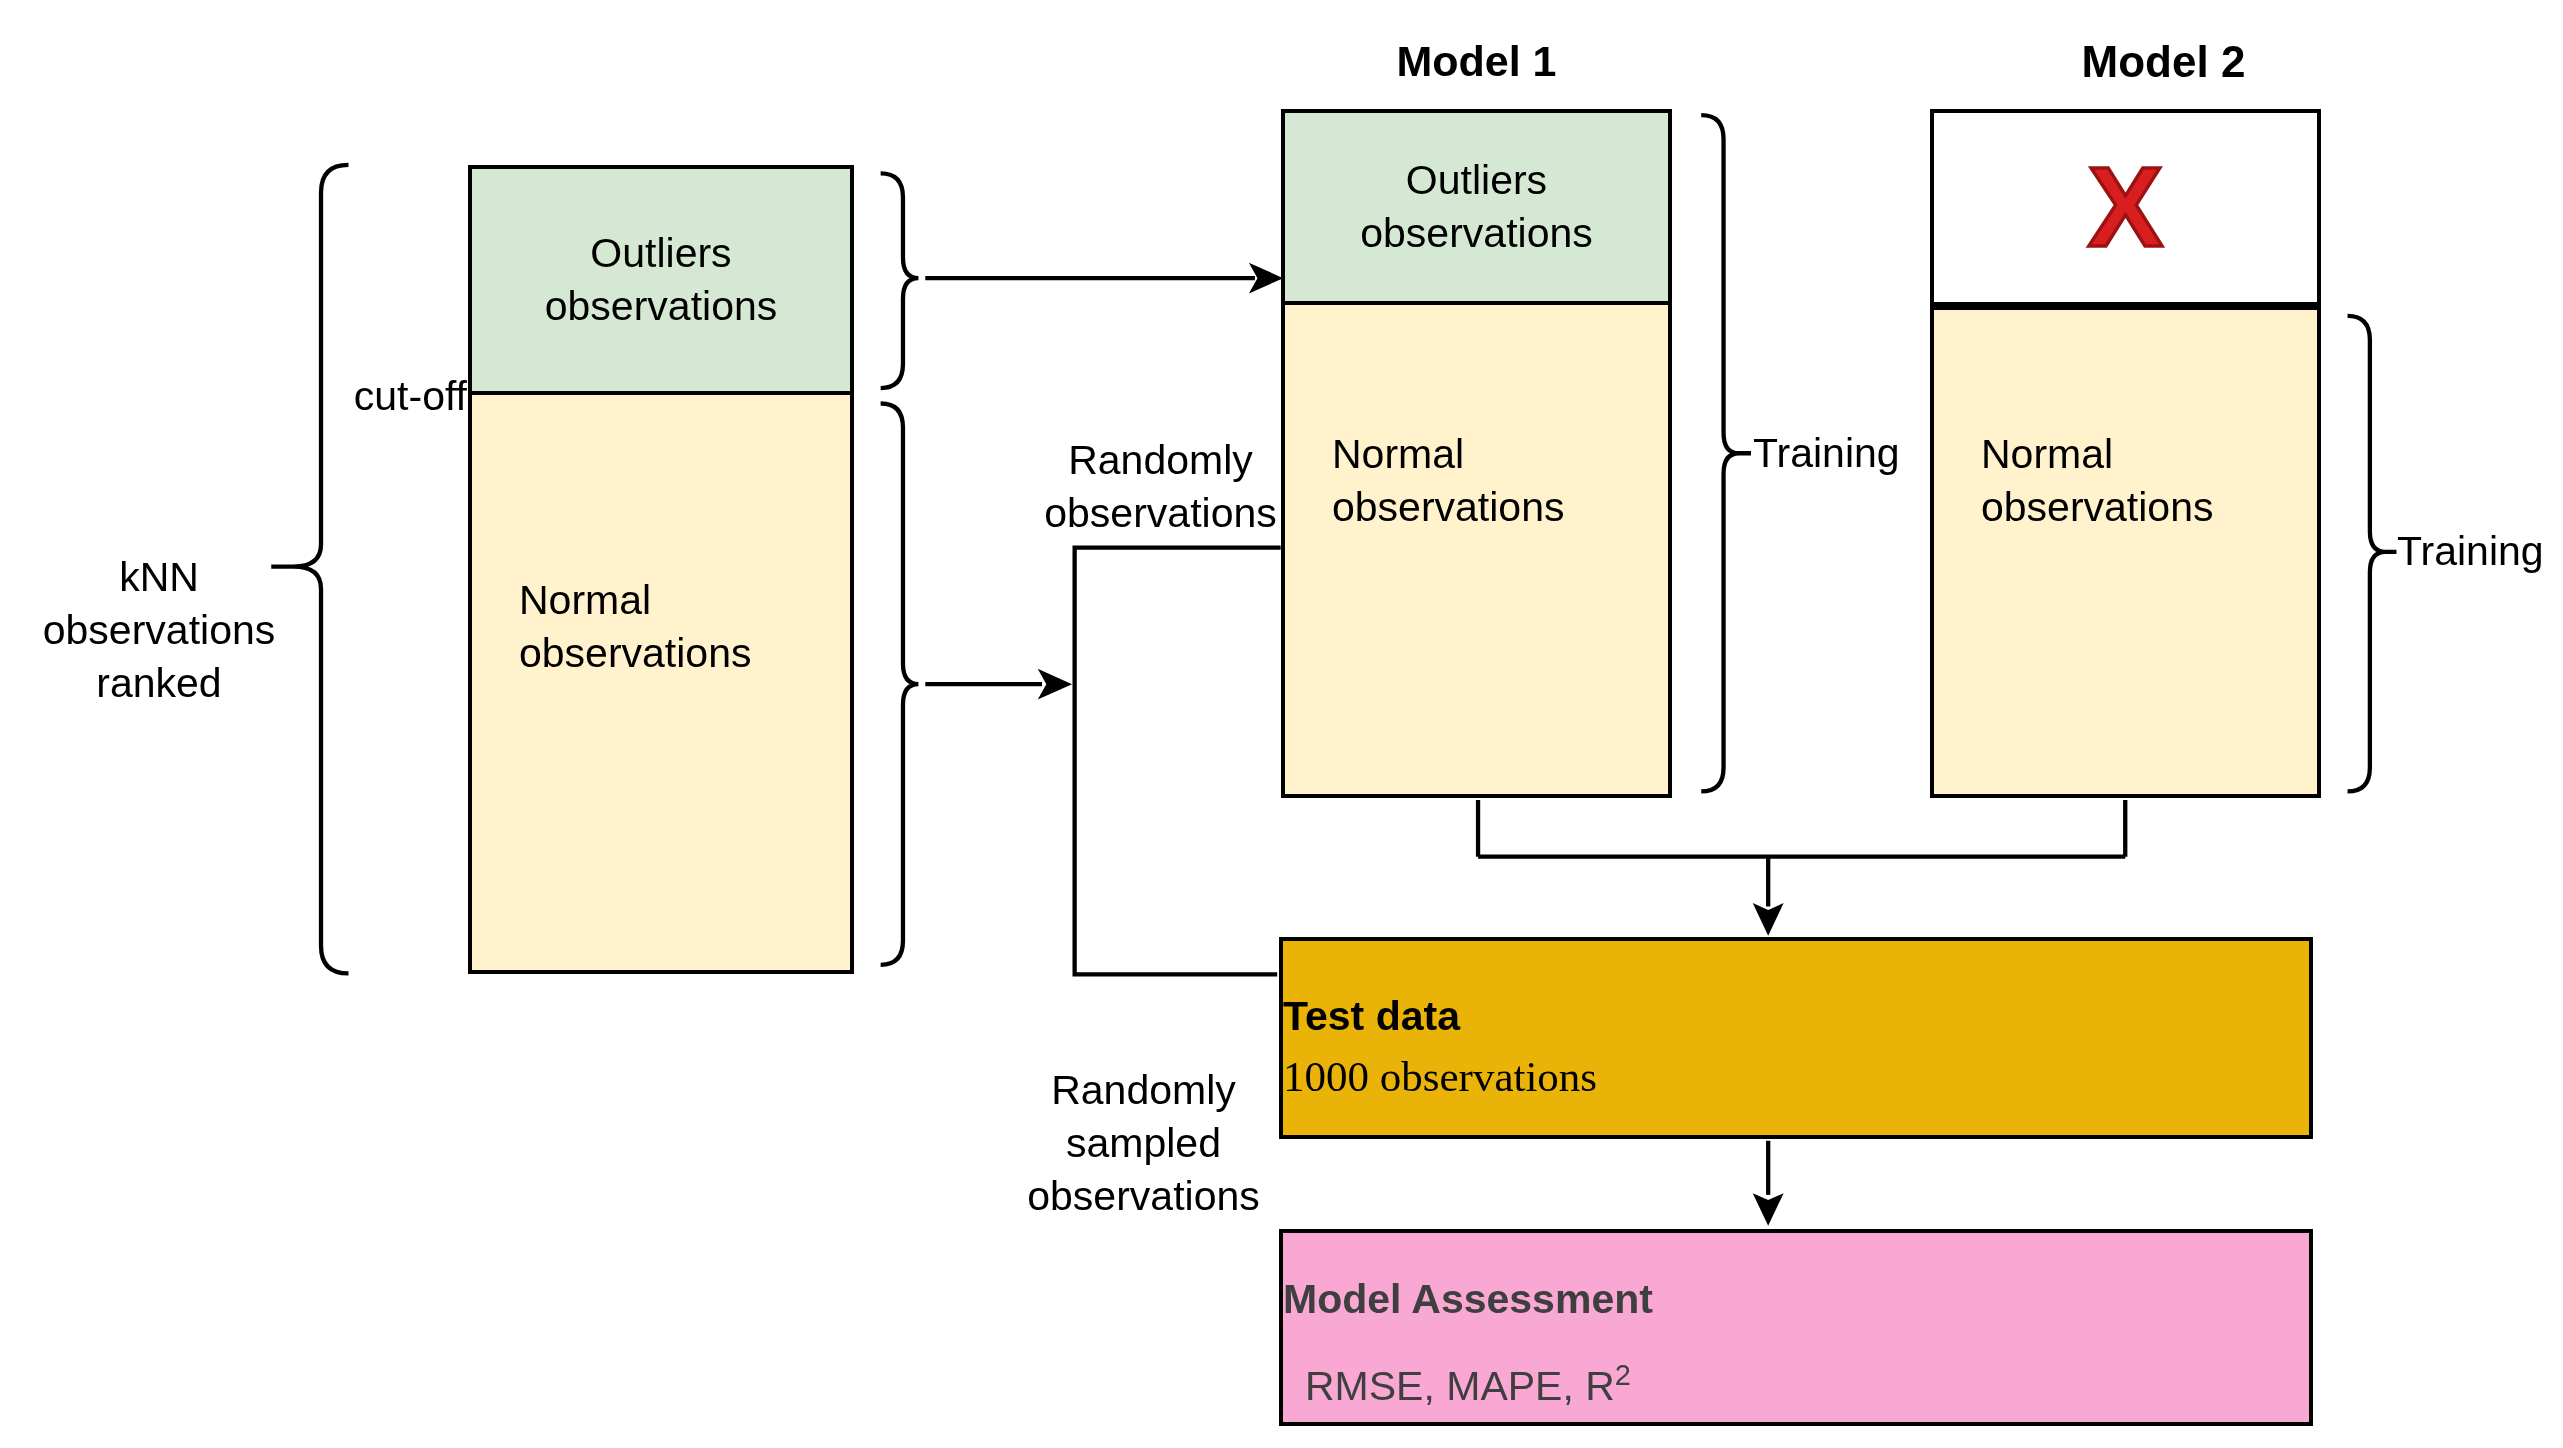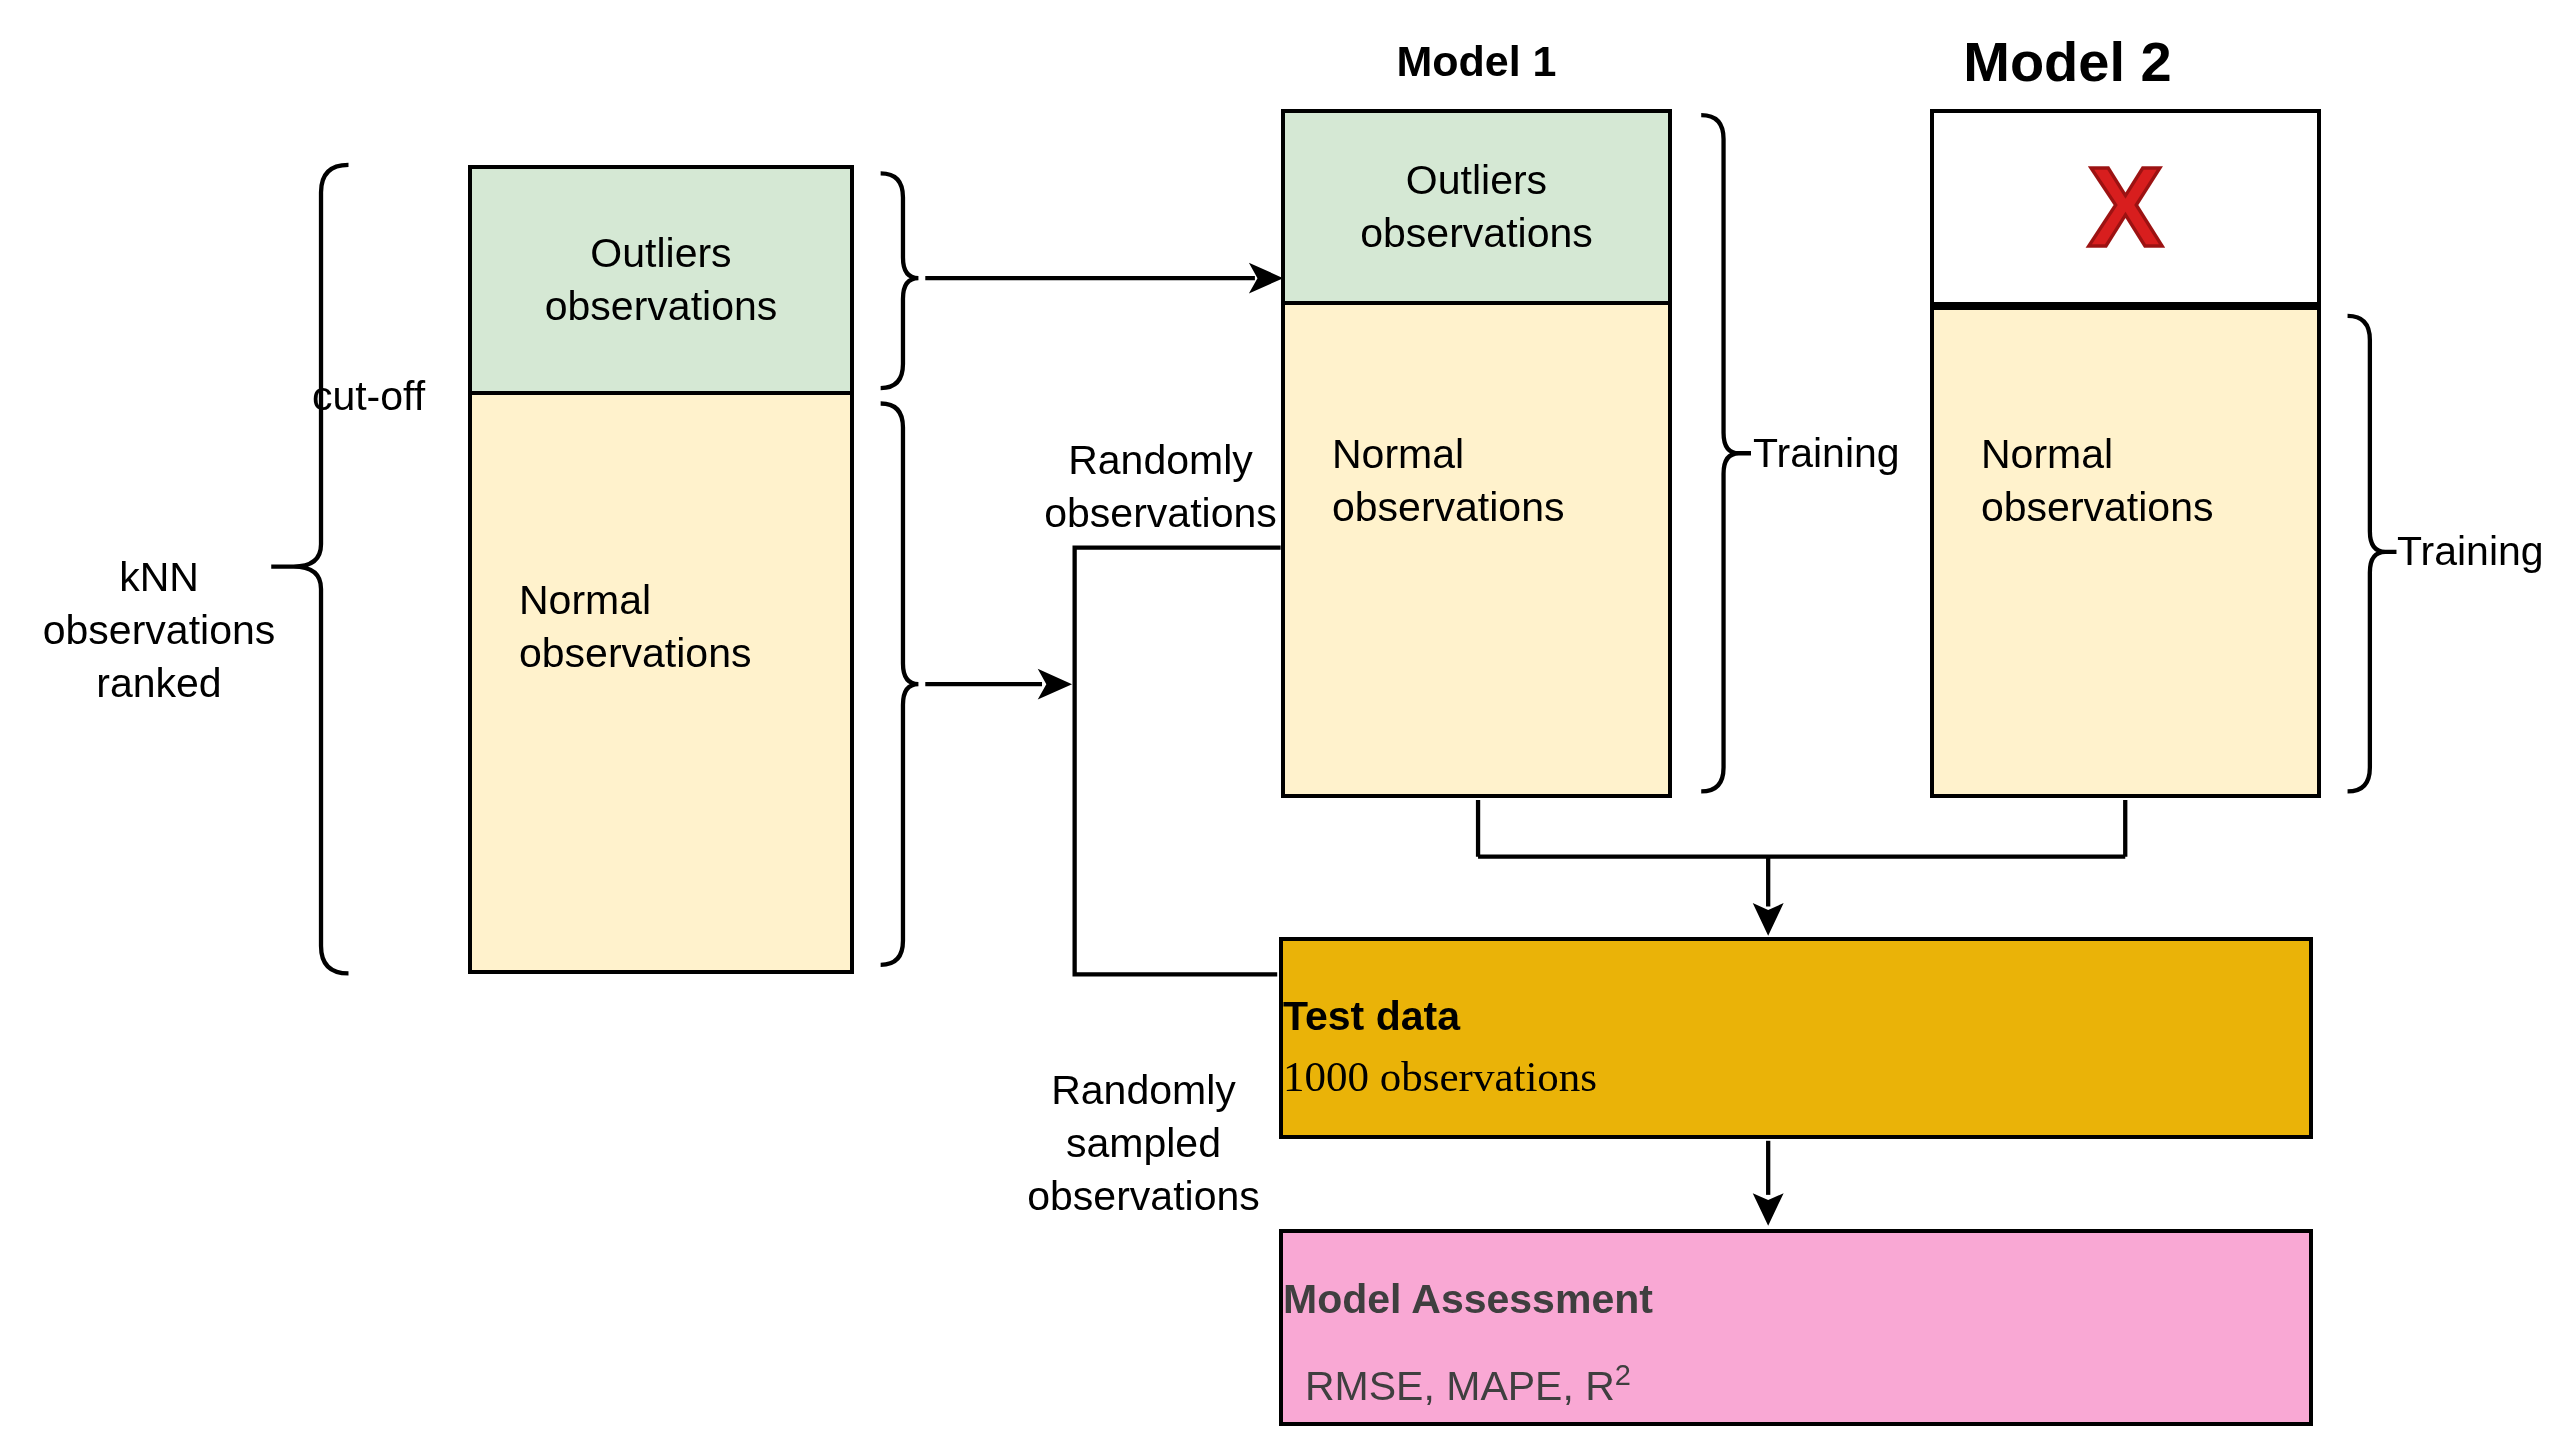--- a/index.html
+++ b/index.html
@@ -103,41 +103,41 @@
     <path d="M 2060 1329 L 2060 1392"></path>
     <polygon points="2060,1428 2042,1390 2060,1398 2078,1390"></polygon>
   </svg>
 
   <div class="label" style="left:13px; top:523px; width:292px;margin-top:28px;">
     <div>kNN</div>
     <div>observations</div>
     <div>ranked</div>
   </div>
 
-  <div class="label" style="left:270px; top:370px; width:197px; text-align:center;">cut-off</div>
+  <div class="label" style="left:270px; top:370px; width:197px; text-align:right;">cut-off</div>
 
   <div class="stack-box" style="left: 468px; top: 165px; width: 386px; height: 809px; background-color: rgb(255, 242, 204);">
     <div class="stack-top" style="height:226px; background:#d5e8d4;">
       <div class="label" style="position:static; width:283px;">Outliers observations</div>
     </div>
     <div class="inner-label" style="top:405px; padding:0 47px;">Normal observations</div>
   </div>
 
   <div class="label" style="left:1019px; top:434px; width:283px;">Randomly observations</div>
 
   <div class="label bold" style="left:1281px; top:35px; width:391px; font-size:43px;">Model 1</div>
   <div class="stack-box" style="left: 1281px; top: 109px; width: 391px; height: 689px; background-color: rgb(255, 242, 204);">
     <div class="stack-top" style="height:192px; background:#d5e8d4;">
       <div class="label" style="position:static; width:283px;">Outliers observations</div>
     </div>
     <div class="inner-label" style="top:315px; padding:0 47px;">Normal observations</div>
   </div>
   <div class="label" style="left:1753px; top:427px; width:189px; text-align:left;">Training</div>
 
-  <div class="label bold" style="left:1872px; top:35px; width:391px; font-size:56px;">Model 2</div>
+  <div class="label bold" style="left:1968px; top:35px; width:391px; font-size:44px;">Model 2</div>
   <div class="stack-box" style="left: 1930px; top: 109px; width: 391px; height: 689px; background-color: rgb(255, 242, 204);">
     <div class="stack-top thick-divider" style="height:197px; background:#ffffff;">
       <span class="x-mark" style="color: rgb(216, 30, 30);">X</span>
     </div>
     <div class="inner-label" style="top:315px; padding:0 47px;">Normal observations</div>
   </div>
   <div class="label" style="left:2397px; top:525px; width:165px; text-align:left;">Training</div>
 
   <div class="big-box" style="left:1279px; top:937px; width:1034px; height:202px; background:#eab308;">
     <div class="inner-label bold" style="top:49px;">Test data</div>

